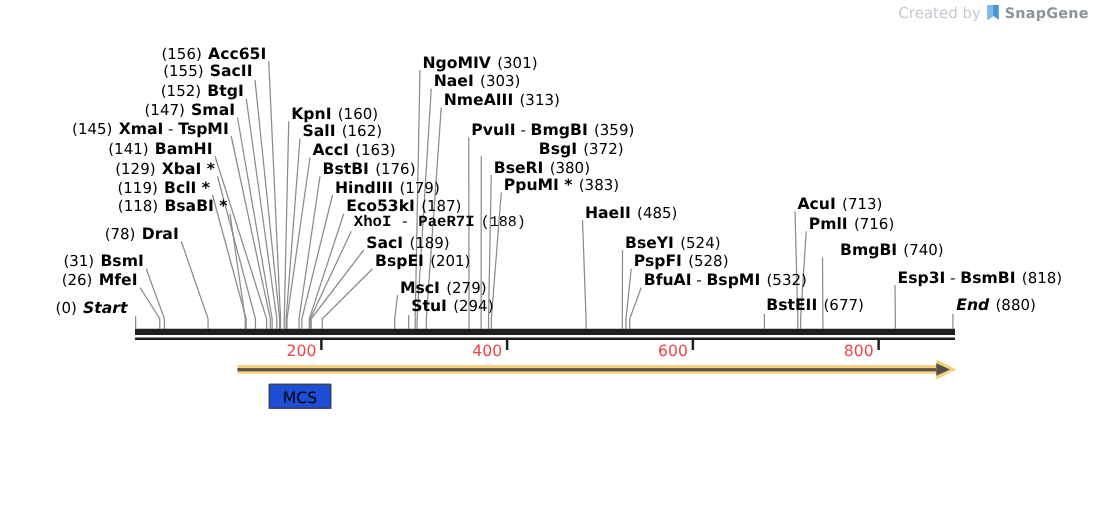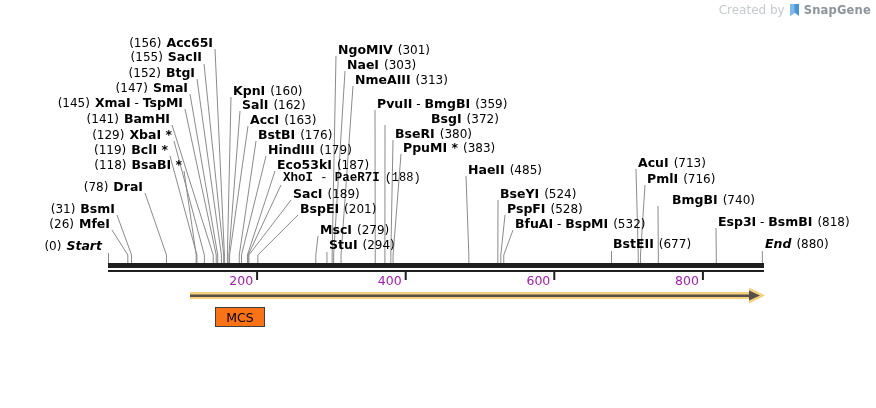--- a/index.html
+++ b/index.html
@@ -6,22 +6,22 @@
   .canvas{position:relative;width:876px;height:408px;background:#ffffff;
           font-family:"DejaVu Sans","Liberation Sans",sans-serif;overflow:hidden;}
   #map-svg{position:absolute;left:0;top:0;}
   .site-label{position:absolute;white-space:nowrap;font-size:12px;line-height:13px;color:#000;}
   .site-label .nm{font-weight:bold;font-size:12.5px;}
   .site-label .num{font-weight:normal;font-size:12px;color:#000;}
   .num-first .num{margin-right:5px;}
   .name-first .num{margin-left:5px;}
   .site-label .sep{font-weight:normal;}
   .site-label.italic .nm{font-style:italic;}
-  .tick-label{position:absolute;width:46px;text-align:right;font-size:12.5px;color:#a21caf;line-height:14px;}
-  .mcs-box{position:absolute;left:215px;top:307px;width:50px;height:20px;background:#f97316;
+  .tick-label{position:absolute;width:46px;text-align:right;font-size:12.5px;color:#ef4444;line-height:14px;}
+  .mcs-box{position:absolute;left:215px;top:307px;width:50px;height:20px;background:#1d4ed8;
            border:1px solid #3f3f3f;box-sizing:border-box;display:flex;align-items:center;
            justify-content:center;font-size:12.5px;color:#000;}
   .title-wrap{position:absolute;left:109px;top:368px;width:653px;text-align:center;}
   .map-title{font-size:14.5px;font-weight:bold;color:#000;}
   .map-length{font-size:11.5px;color:#000;margin-top:3px;}
   .watermark{position:absolute;top:3px;right:5px;display:flex;align-items:center;gap:4px;}
   .wm-created{font-size:12px;color:#c5cad0;}
   .wm-brand{font-size:11.5px;font-weight:bold;color:#8d939b;letter-spacing:.2px;}
 </style>
 </head>

